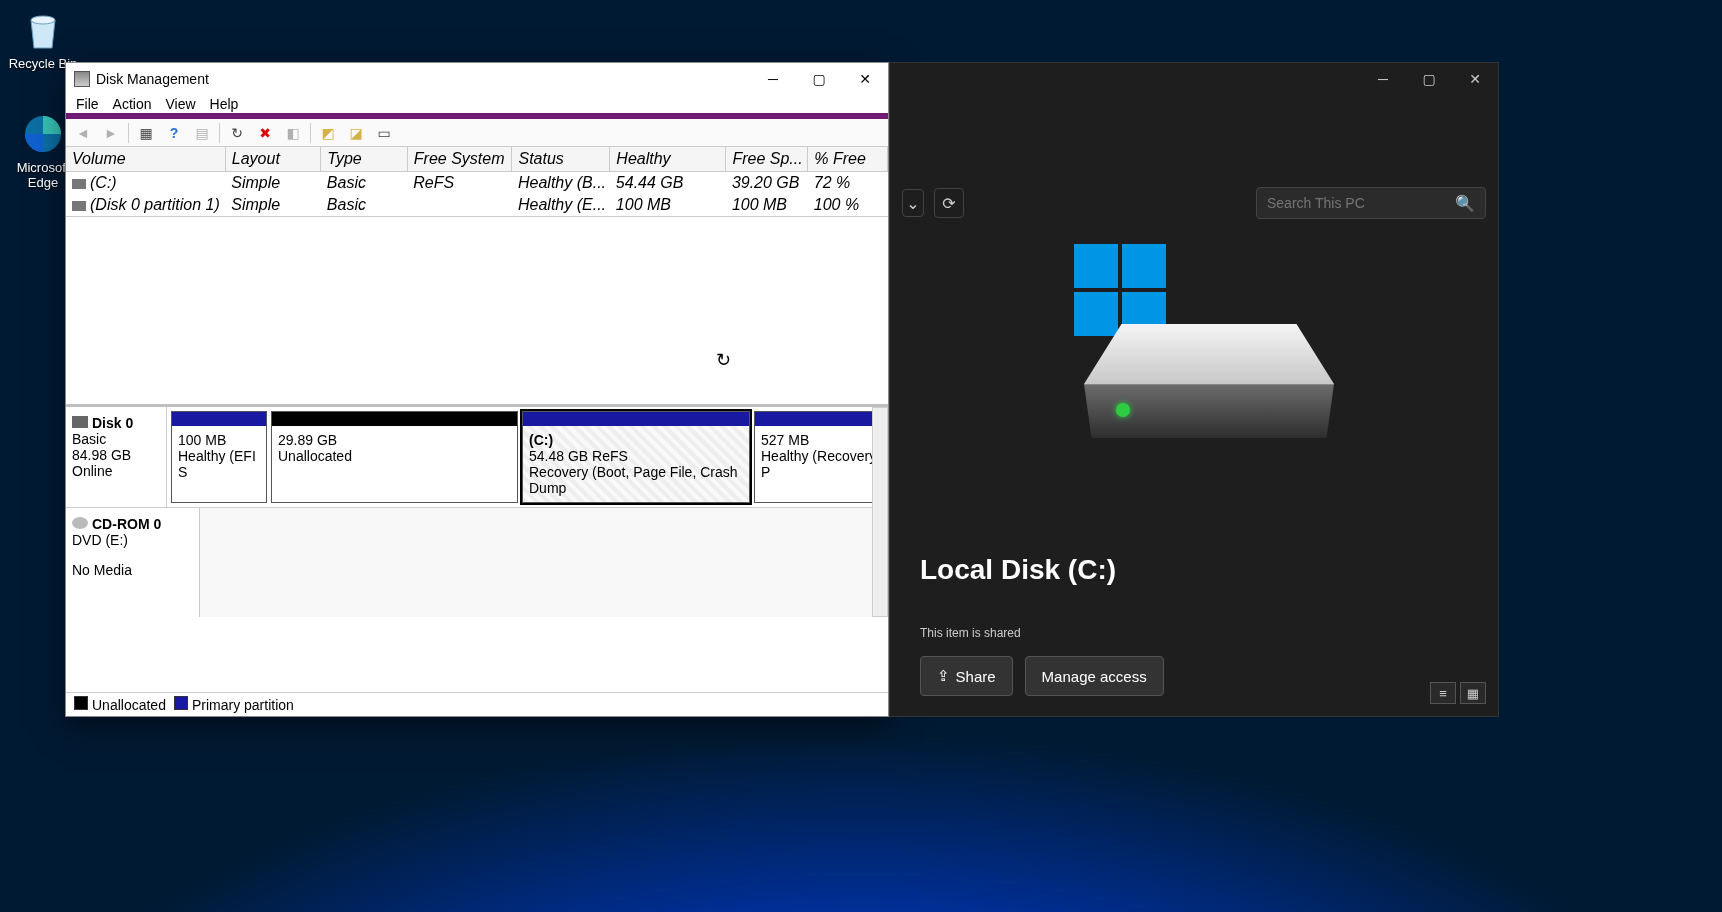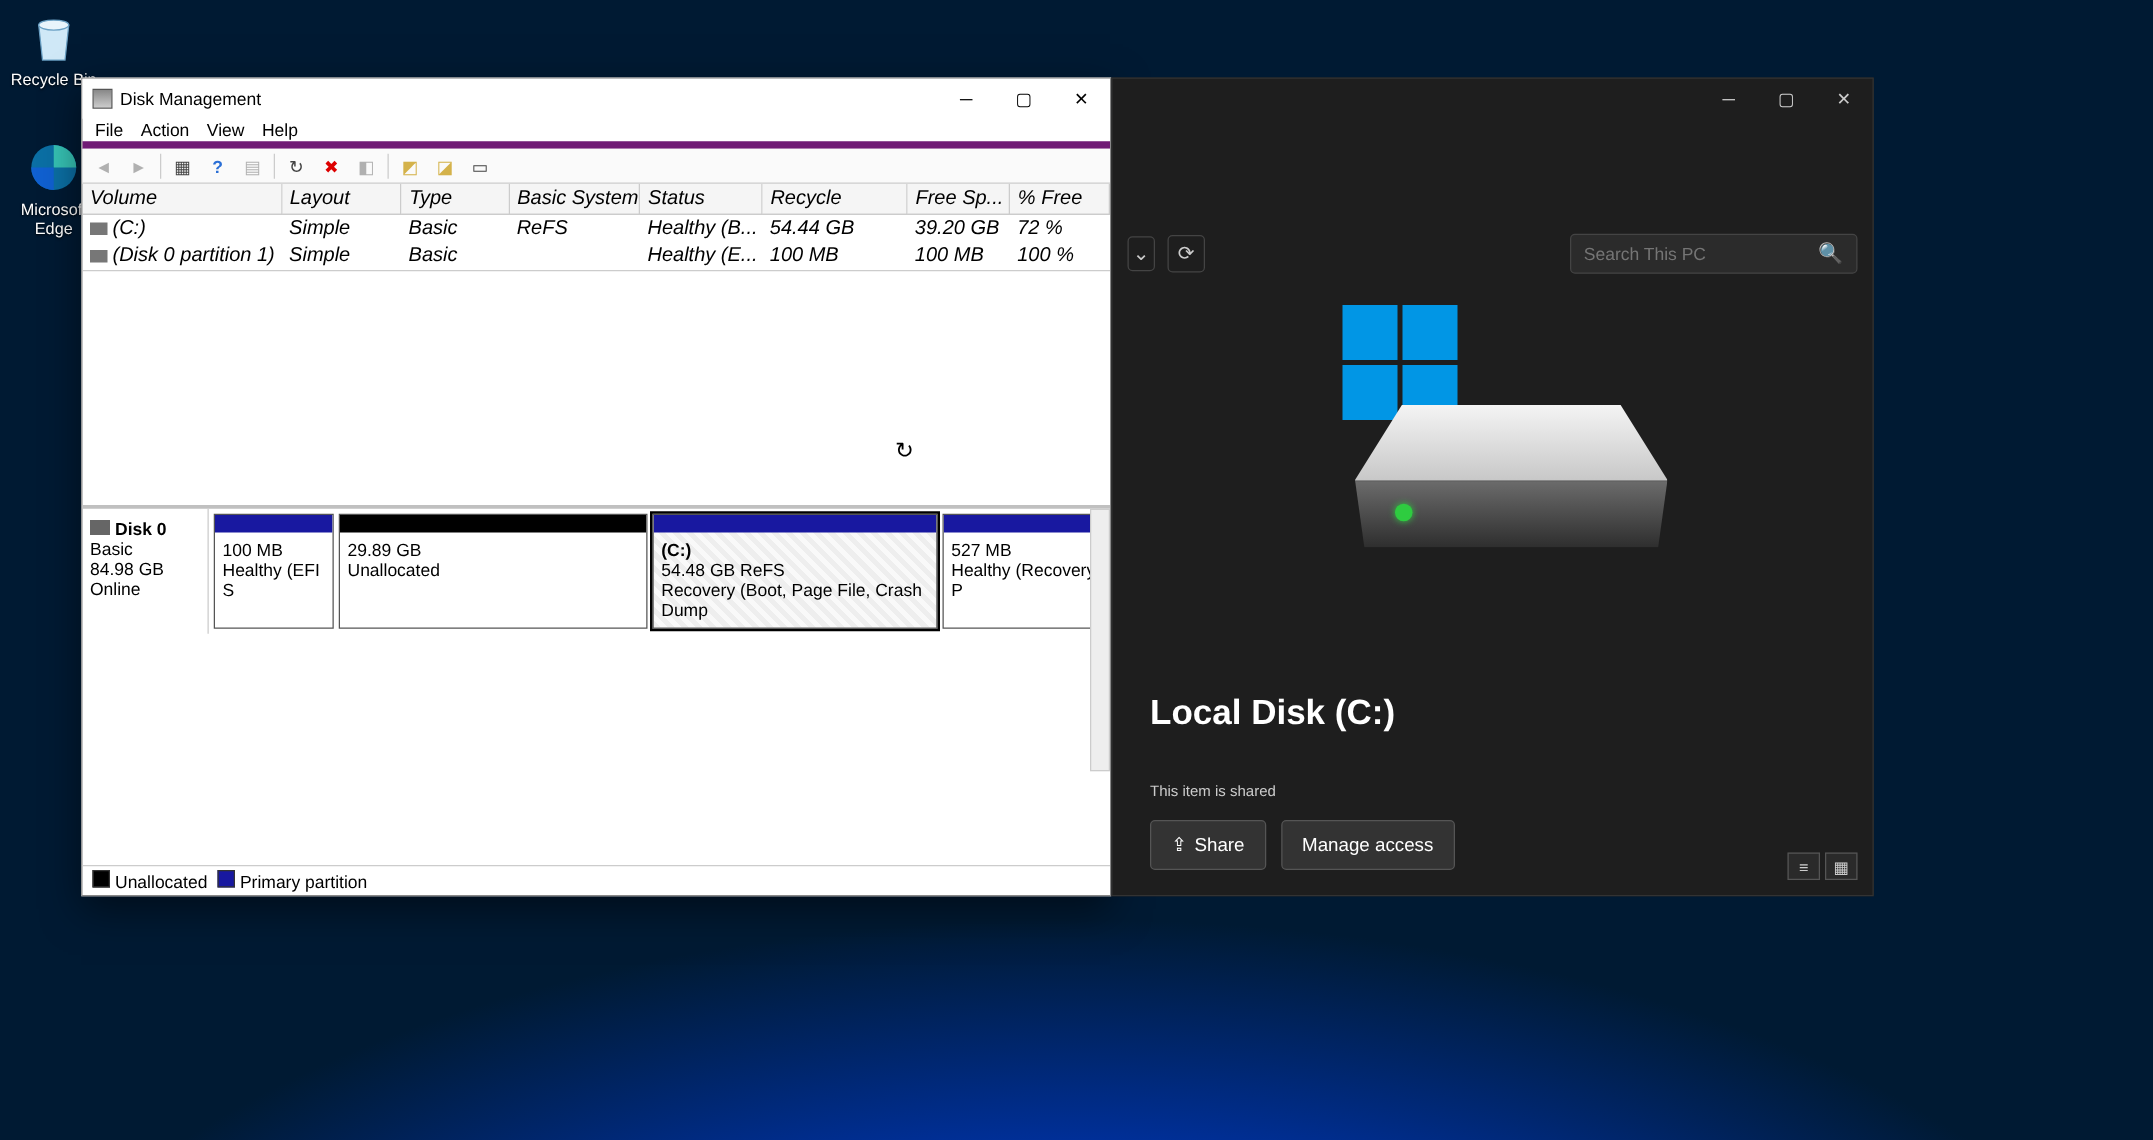--- a/index.html
+++ b/index.html
@@ -154,23 +154,23 @@
             <col style="width: 86px;">
             <col style="width: 102px;">
             <col style="width: 72px;">
             <col style="width: 70px;">
           </colgroup>
         <thead>
             <tr id="dm-header-row">
               <th>Volume</th>
               <th>Layout</th>
               <th>Type</th>
-              <th>Basic System</th>
+              <th>Free System</th>
               <th>Status</th>
-              <th>Recycle</th>
+              <th>Healthy</th>
               <th>Free Sp...</th>
               <th>% Free</th>
             </tr>
           </thead>
         <tbody id="dm-body">
             <tr>
               <td><span class="vol-icon"></span>(C:)</td>
               <td>Simple</td>
               <td>Basic</td>
               <td>ReFS</td>
@@ -228,20 +228,29 @@
           </div>
           <div class="partition" style="width: 130px;">
             <div class="bar"></div>
             <div class="pbody">
               <div>527 MB</div>
               <div>Healthy (Recovery P</div>
             </div>
           </div>
         </div>
     </div>
+    <div class="disk-row cd-row">
+      <div class="disk-label">
+        <div><span class="dicon" style="background:#bbb;border-radius:50%"></span><span class="dname">CD-ROM 0</span></div>
+        <div>DVD (E:)</div>
+        <div style="height:14px"></div>
+        <div>No Media</div>
+      </div>
+      <div class="partitions"></div>
+    </div>
     <div class="graphics-scroll" style="position:absolute; right:0; top:0; height: 210px;"></div>
   </div>
 
   <div class="dm-legend">
     <span><span class="swatch black"></span><span>Unallocated</span></span>
     <span><span class="swatch blue"></span><span>Primary partition</span></span>
   </div>
 </div>
 
 <div class="fx-window">

